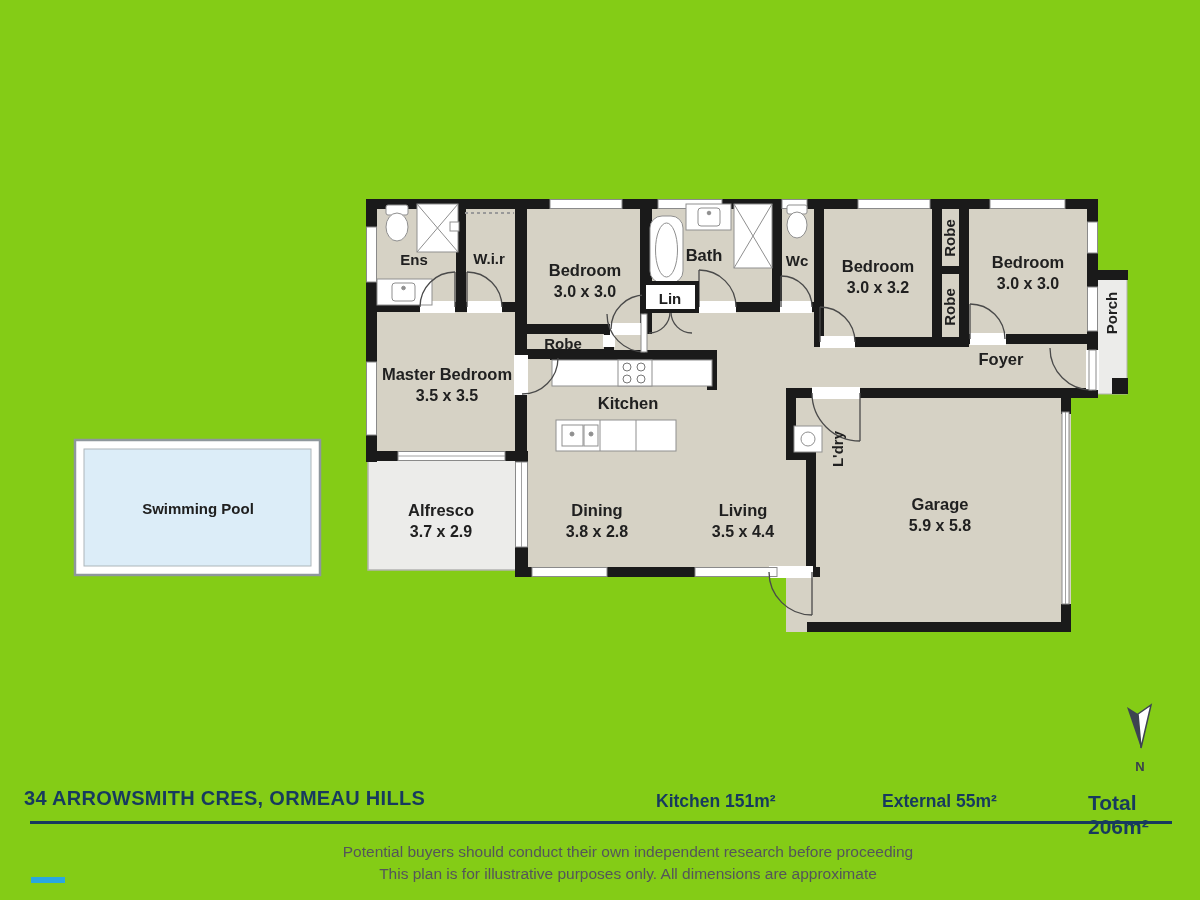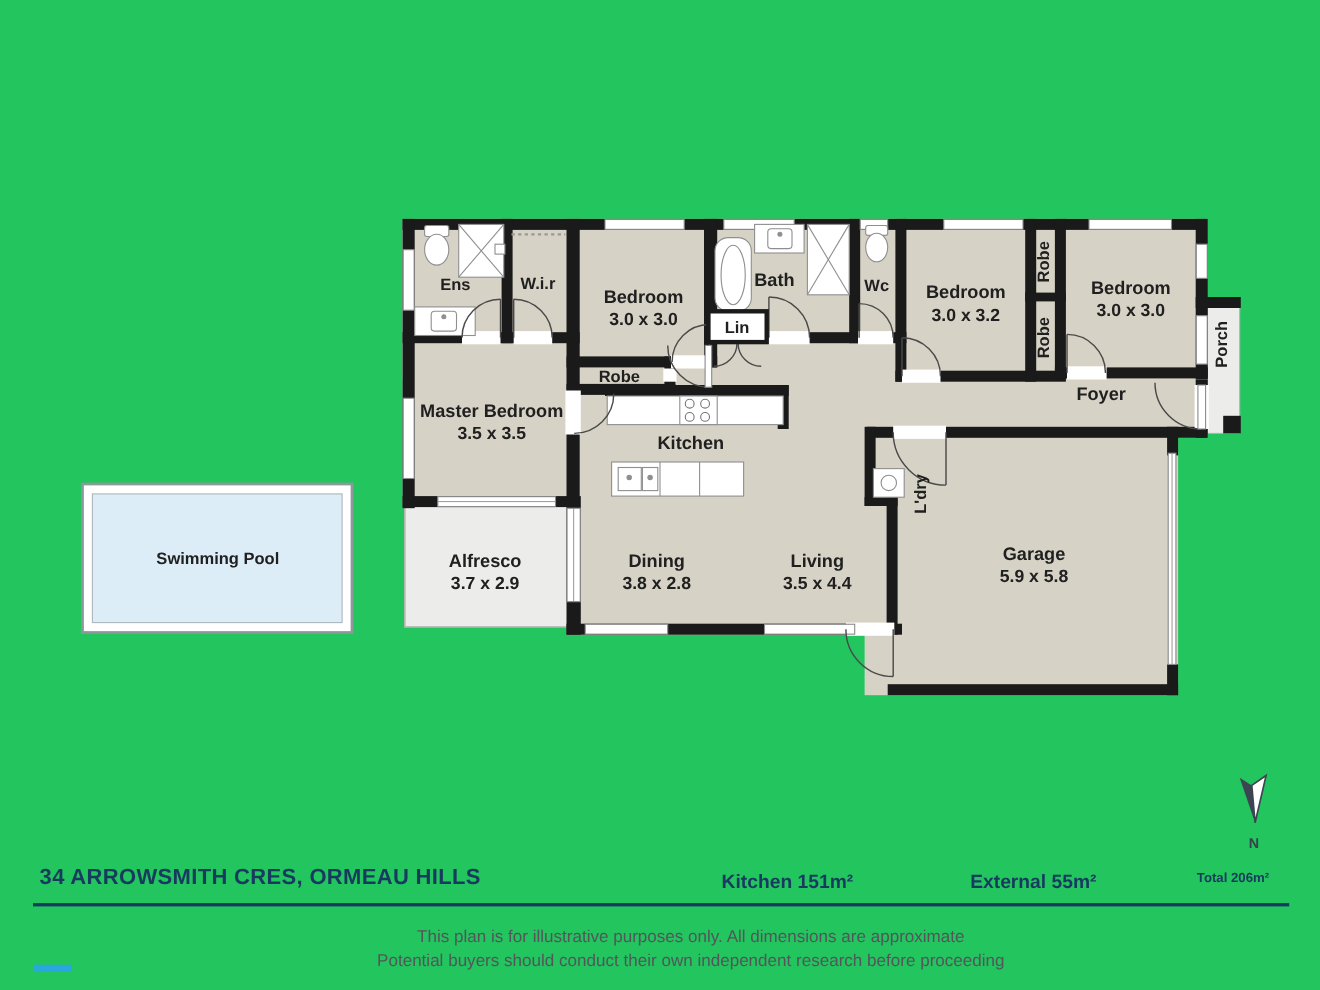--- a/index.html
+++ b/index.html
@@ -1,27 +1,27 @@
 <!DOCTYPE html>
 <html><head>
 <meta charset="utf-8">
 <style>
   html,body{margin:0;padding:0;background:#ffffff;}
-  #stage{position:relative;width:1200px;height:900px;background:#22c55e;overflow:hidden;
+  #stage{position:relative;width:1200px;height:900px;background:#84cc16;overflow:hidden;
          font-family:"Liberation Sans", sans-serif;}
   #plan-svg{position:absolute;left:0;top:0;}
   .room-label{font-family:"Liberation Sans", sans-serif;font-weight:700;fill:#202020;}
   .lbl-main{font-size:16.5px;}
   .lbl-dims{font-size:16px;}
   .lbl-small{font-size:15px;}
   .footer-text{position:absolute;color:#173a5e;font-weight:700;}
-  #address{left:36px;top:787px;font-size:20px;letter-spacing:0.3px;}
+  #address{left:24px;top:787px;font-size:20px;letter-spacing:0.3px;}
   #area-internal{left:656px;top:791px;font-size:17.5px;font-weight:600;}
   #area-external{left:882px;top:791px;font-size:17.5px;font-weight:600;}
-  #area-total{left:1088px;top:791px;font-size:12px;font-weight:600;}
+  #area-total{left:1088px;top:791px;font-size:21px;font-weight:600;}
   #divider{position:absolute;left:30px;top:821px;width:1142px;height:3px;background:#173a5e;}
   #logo{position:absolute;left:28px;top:833px;font-size:40px;font-weight:700;color:#14264f;
         letter-spacing:-1.5px;}
   #logo-underline{position:absolute;left:31px;top:877px;width:34px;height:6px;background:#2aa7e0;}
   #disclaimer{position:absolute;left:300px;top:841px;width:656px;text-align:center;
               font-size:15.5px;line-height:22px;color:#54555a;}
 </style>
 </head>
 <body>
 
@@ -236,16 +236,16 @@
   </g>
 </svg>
 
   <div id="address" class="footer-text">34 ARROWSMITH CRES, ORMEAU HILLS</div>
   <div id="area-internal" class="footer-text">Kitchen 151m²</div>
   <div id="area-external" class="footer-text">External 55m²</div>
   <div id="area-total" class="footer-text">Total 206m²</div>
   <div id="divider"></div>
   <div id="logo-underline"></div>
   <div id="disclaimer">
+    <div>Potential buyers should conduct their own independent research before proceeding</div>
     <div>This plan is for illustrative purposes only. All dimensions are approximate</div>
-    <div>Potential buyers should conduct their own independent research before proceeding</div>
   </div>
 </div>
 
 </body></html>

